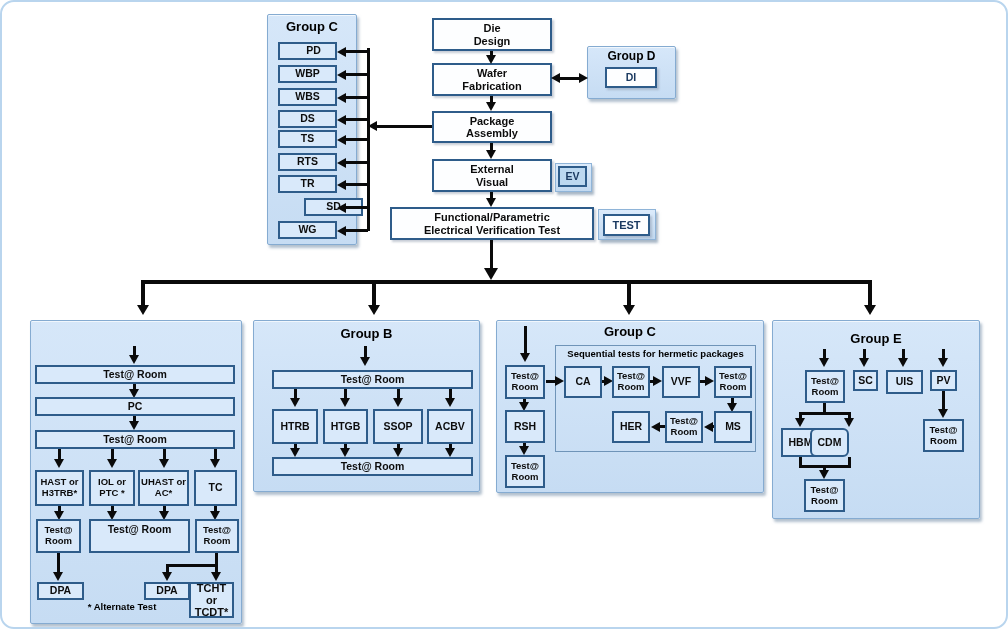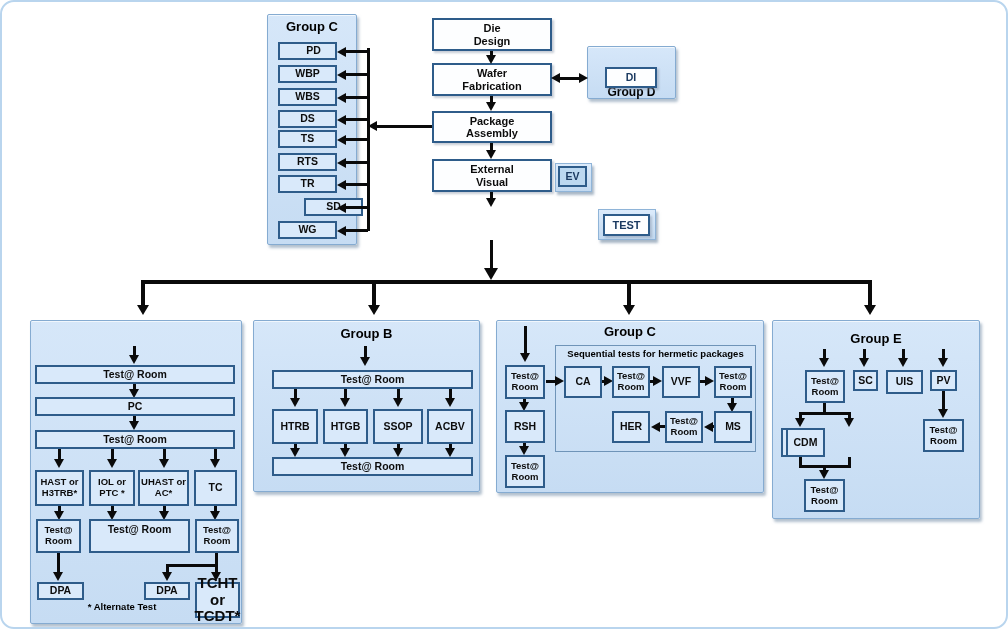--- a/index.html
+++ b/index.html
@@ -9,21 +9,21 @@
          border:1px solid #85abd1;border-radius:2px;box-sizing:border-box;
          box-shadow:inset 0 1px 0 rgba(255,255,255,.65), 2px 3px 3px rgba(115,140,165,.55);}
   .box{position:absolute;display:flex;align-items:center;justify-content:center;text-align:center;
        background:#d9e9fa;border:2px solid #2e5c8a;color:#0c0c0c;font-weight:bold;
        white-space:pre-line;line-height:1.12;box-sizing:border-box;font-size:10px;}
   .wbox{background:#fdfeff;box-shadow:1.5px 2px 2px rgba(130,145,165,.45);}
   .tag-outer{position:absolute;background:linear-gradient(180deg,#dcebfb,#c2d9f0);
        border:1px solid #8fb4d8;box-shadow:2px 2.5px 2.5px rgba(110,135,160,.6);box-sizing:border-box;}
   .navy{color:#1b3a61;}
   .title{position:absolute;font-weight:bold;color:#000;text-align:center;white-space:pre-line;}
-  .fs13{font-size:13px;}.fs12{font-size:12px;margin-top:36px;}.fs11{font-size:11px;}.fs10{font-size:10.5px;}.fs9{font-size:9.5px;}
+  .fs13{font-size:13px;}.fs12{font-size:12px;}.fs11{font-size:11px;}.fs10{font-size:10.5px;}.fs9{font-size:9.5px;}
   .vl,.hl{position:absolute;background:#0a0a0a;}
   .vl{width:3px;}.hl{height:3px;}
   .vl4{position:absolute;background:#0a0a0a;width:4px;}
   .hl4{position:absolute;background:#0a0a0a;height:4px;}
   .ah{position:absolute;width:0;height:0;}
   .ahd{border-left:5px solid transparent;border-right:5px solid transparent;border-top:9px solid #0a0a0a;}
   .ahd-mid{border-left:6px solid transparent;border-right:6px solid transparent;border-top:10px solid #0a0a0a;}
   .ahd-big{border-left:7px solid transparent;border-right:7px solid transparent;border-top:12px solid #0a0a0a;}
   .ahl{border-top:5px solid transparent;border-bottom:5px solid transparent;border-right:9px solid #0a0a0a;}
   .ahr{border-top:5px solid transparent;border-bottom:5px solid transparent;border-left:9px solid #0a0a0a;}
@@ -35,20 +35,22 @@
 <div id="stage">
 
   <div class="box wbox fs11" style="left:430px;top:16px;width:120px;height:33px;">Die
 Design</div>
   <div class="box wbox fs11" style="left:430px;top:61px;width:120px;height:33px;">Wafer
 Fabrication</div>
   <div class="box wbox fs11" style="left:430px;top:109px;width:120px;height:32px;">Package
 Assembly</div>
   <div class="box wbox fs11" style="left:430px;top:157px;width:120px;height:33px;">External
 Visual</div>
+  <div class="box wbox fs11" style="left:388px;top:205px;width:204px;height:33px;">Functional/Parametric
+Electrical Verification Test</div>
 
   <div class="vl" style="left:488px;top:49px;height:6px;"></div>
   <div class="ah ahd" style="left:484px;top:53px;"></div>
   <div class="vl" style="left:488px;top:94px;height:8px;"></div>
   <div class="ah ahd" style="left:484px;top:100px;"></div>
   <div class="vl" style="left:488px;top:141px;height:9px;"></div>
   <div class="ah ahd" style="left:484px;top:148px;"></div>
   <div class="vl" style="left:488px;top:190px;height:8px;"></div>
   <div class="ah ahd" style="left:484px;top:196px;"></div>
 
@@ -160,21 +162,21 @@
     <div class="ah ahd" style="left:51px;top:570px;"></div>
   <div class="box fs10" style="left:35px;top:580px;width:47px;height:18px;">DPA</div>
 
   <div class="vl" style="left:213px;top:551px;height:14px;"></div>
   <div class="hl" style="left:164px;top:562px;width:52px;"></div>
   <div class="vl" style="left:164px;top:562px;height:9px;"></div>
     <div class="ah ahd" style="left:160px;top:570px;"></div>
   <div class="vl" style="left:213px;top:562px;height:9px;"></div>
     <div class="ah ahd" style="left:209px;top:570px;"></div>
   <div class="box fs10" style="left:142px;top:580px;width:46px;height:18px;">DPA</div>
-  <div class="box" style="left:193px;top:580px;width:45px;height:36px;font-size:15px;">TCHT or
+  <div class="box" style="left:187px;top:580px;width:45px;height:36px;font-size:11px;">TCHT or
 TCDT*</div>
   <div class="title fs9" style="left:60px;top:599px;width:120px;">* Alternate Test</div>
 
   <div class="panel" style="left:251px;top:318px;width:227px;height:172px;"></div>
   <div class="title fs13" style="left:251px;top:324px;width:227px;">Group B</div>
   <div class="vl" style="left:362px;top:344px;height:13px;"></div>
     <div class="ah ahd" style="left:358px;top:355px;"></div>
   <div class="box fs10" style="left:270px;top:368px;width:201px;height:19px;">Test@ Room</div>
   <div class="vl" style="left:292px;top:387px;height:10px;"></div>
     <div class="ah ahd" style="left:288px;top:396px;"></div>
@@ -259,21 +261,21 @@
   <div class="box" style="left:921px;top:417px;width:41px;height:33px;font-size:9.5px;">Test@
 Room</div>
 
   <div class="vl" style="left:821px;top:401px;height:12px;"></div>
   <div class="hl" style="left:797px;top:410px;width:52px;"></div>
   <div class="vl" style="left:797px;top:410px;height:7px;"></div>
     <div class="ah ahd" style="left:793px;top:416px;"></div>
   <div class="vl" style="left:846px;top:410px;height:7px;"></div>
     <div class="ah ahd" style="left:842px;top:416px;"></div>
   <div class="box fs10" style="left:779px;top:426px;width:39px;height:29px;">HBM</div>
-  <div class="box fs10" style="left:784px;top:426px;width:39px;height:29px;">CDM</div>
+  <div class="box fs10" style="left:808px;top:426px;width:39px;height:29px;border-radius:6px;">CDM</div>
 
   <div class="vl" style="left:797px;top:455px;height:11px;"></div>
   <div class="vl" style="left:846px;top:455px;height:11px;"></div>
   <div class="hl" style="left:797px;top:463px;width:52px;"></div>
   <div class="vl" style="left:821px;top:463px;height:6px;"></div>
     <div class="ah ahd" style="left:817px;top:468px;"></div>
   <div class="box" style="left:802px;top:477px;width:41px;height:33px;font-size:9.5px;">Test@
 Room</div>
 
 </div>

